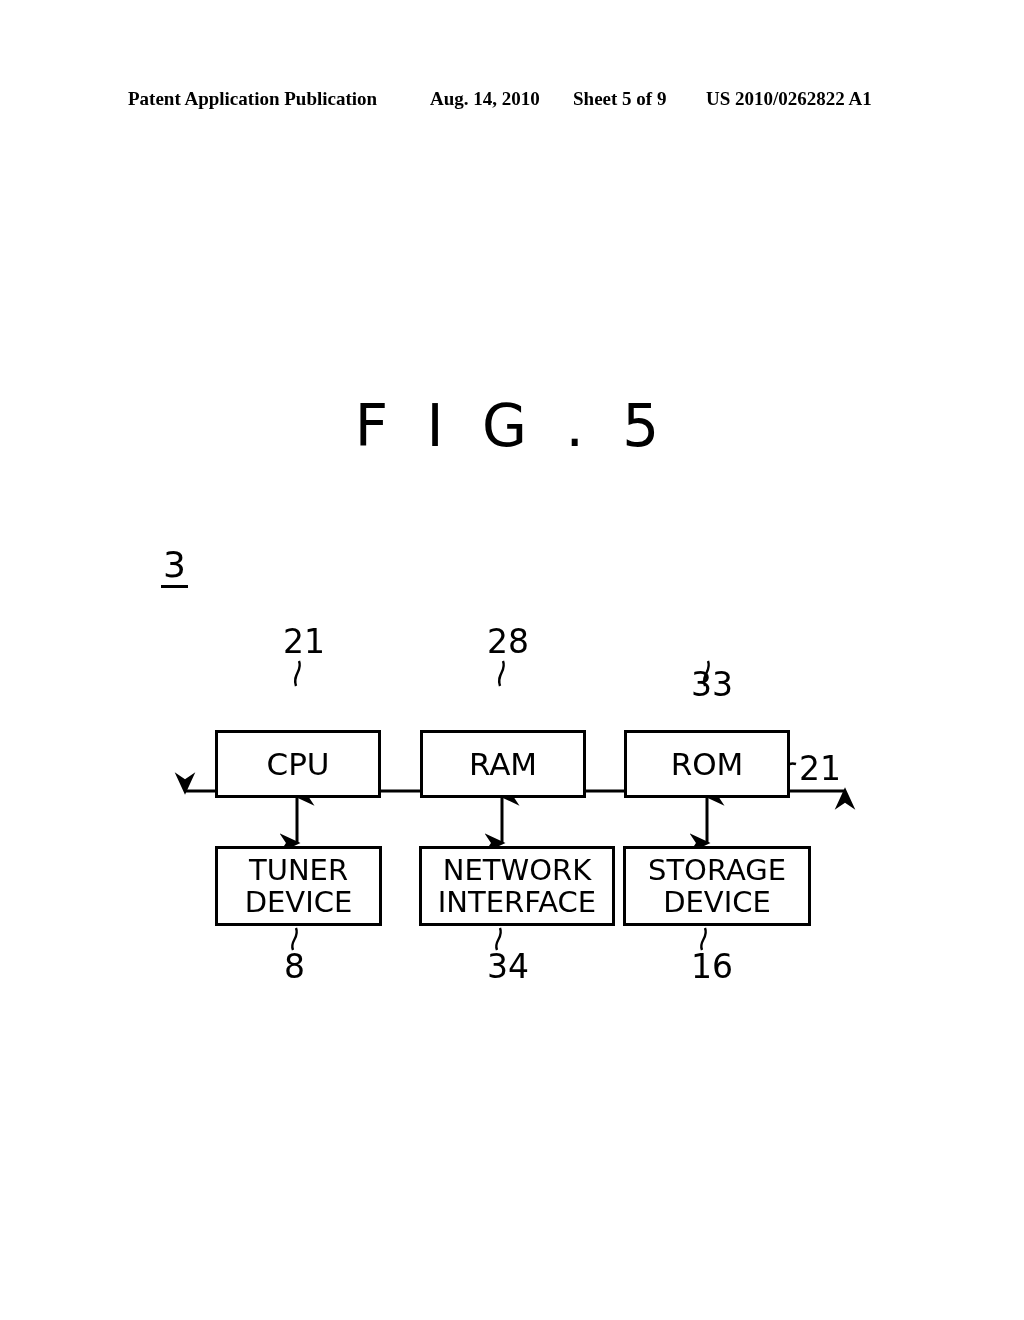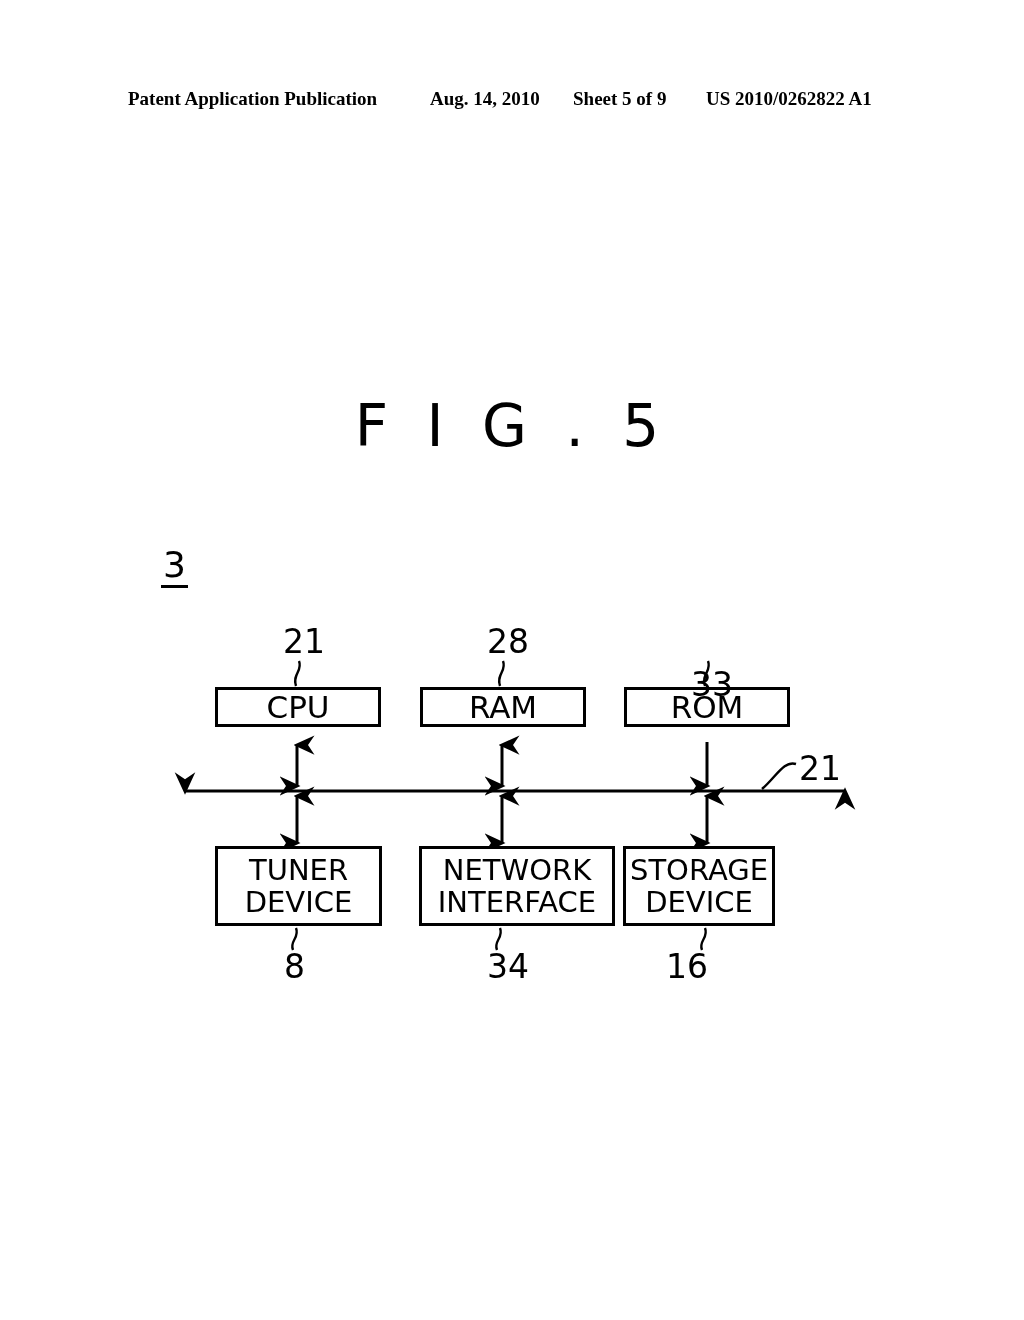--- a/index.html
+++ b/index.html
@@ -78,44 +78,44 @@
     display: flex;
     align-items: center;
     justify-content: center;
     text-align: center;
     font-family: "DejaVu Sans", sans-serif;
     font-size: 31px;
     line-height: 1.12;
     letter-spacing: 0px;
     white-space: pre-line;
   }
-  .node.top    { height: 40px; }
+  .node.top    { height: 68px; margin-top: 43px; }
   .node.bottom { height: 80px; font-size: 29px; }
 
   #node-cpu     { left: 215px; top: 687px; width: 166px; }
   #node-ram     { left: 420px; top: 687px; width: 166px; }
   #node-rom     { left: 624px; top: 687px; width: 166px; }
   #node-tuner   { left: 215px; top: 846px; width: 167px; }
   #node-network { left: 419px; top: 846px; width: 196px; }
-  #node-storage { left: 623px; top: 846px; width: 152px; }
+  #node-storage { left: 623px; top: 846px; width: 188px; }
 
   
   .ref {
     position: absolute;
     font-family: "DejaVu Sans", sans-serif;
     font-size: 33px;
     line-height: 1;
     white-space: nowrap;
   }
   #ref-31 { left: 283px; top: 625px; }
   #ref-32 { left: 487px; top: 625px; }
   #ref-33 { left: 691px; top: 625px; margin-top: 43px; }
   #ref-11 { left: 284px; top: 950px; }
   #ref-34 { left: 487px; top: 950px; }
-  #ref-16 { left: 666px; top: 950px; }
+  #ref-16 { left: 691px; top: 950px; }
   #ref-35 { left: 799px; top: 752px; }
 </style>
 </head>
 <body>
 
 <div class="page-header">
   <span class="hdr-pub">Patent Application Publication</span>
   <span class="hdr-date">Aug. 14, 2010</span>
   <span class="hdr-sheet">Sheet 5 of 9</span>
   <span class="hdr-num">US 2010/0262822 A1</span>

